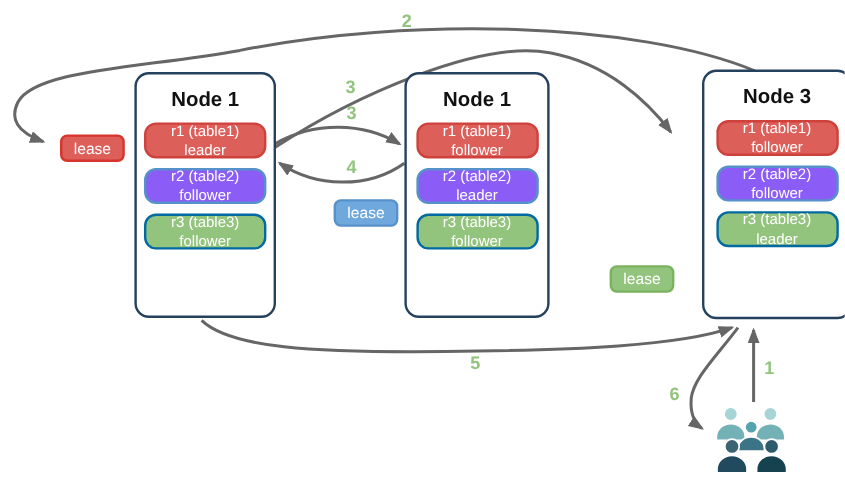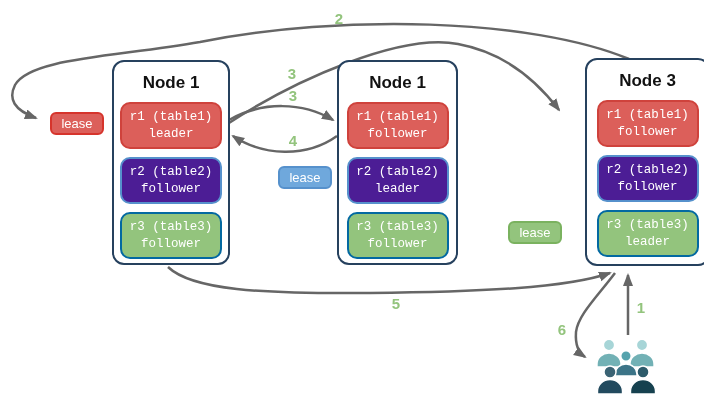--- a/index.html
+++ b/index.html
@@ -8,27 +8,27 @@
     font-family:"Liberation Sans", sans-serif;
   }
   .arrows{position:absolute;left:0;top:0;width:704px;height:405px;pointer-events:none;}
   .node{
     position:absolute;background:#ffffff;border:2px solid #26415e;border-radius:12px;
     box-sizing:border-box;display:flex;flex-direction:column;align-items:center;
     padding-top:11px;
   }
   .node-title{font-size:17px;font-weight:bold;color:#111111;margin-bottom:9px;}
   .replica{
-    width:102px;height:47px;border-radius:10px;box-sizing:border-box;
+    width:102px;height:30px;border-radius:10px;box-sizing:border-box;
     display:flex;flex-direction:column;align-items:center;justify-content:center;
     color:#ffffff;font-size:12.5px;line-height:1.3;text-align:left;
-    margin-bottom:8px;flex:none;font-family:Liberation Mono, monospace;
+    margin-bottom:8px;flex:none;
   }
   .replica.red{background:#dc5f5a;border:2px solid #cf423c;}
-  .replica.blue{background:#4c1d95;border:2px solid #5691cc;}
+  .replica.blue{background:#8b5cf6;border:2px solid #5691cc;}
   .replica.green{background:#93c47d;border:2px solid #0369a1;}
   .lease{
     position:absolute;box-sizing:border-box;border-radius:6px;color:#ffffff;
     font-size:13px;display:flex;align-items:center;justify-content:center;
     width:54px;height:23px;text-align:center;
   }
   .lease.red{background:#dc5f5a;border:2px solid #d6342c;}
   .lease.blue{background:#6fa8dc;border:2px solid #5691cc;}
   .lease.green{background:#93c47d;border:2px solid #7ab25f;}
   .step{

